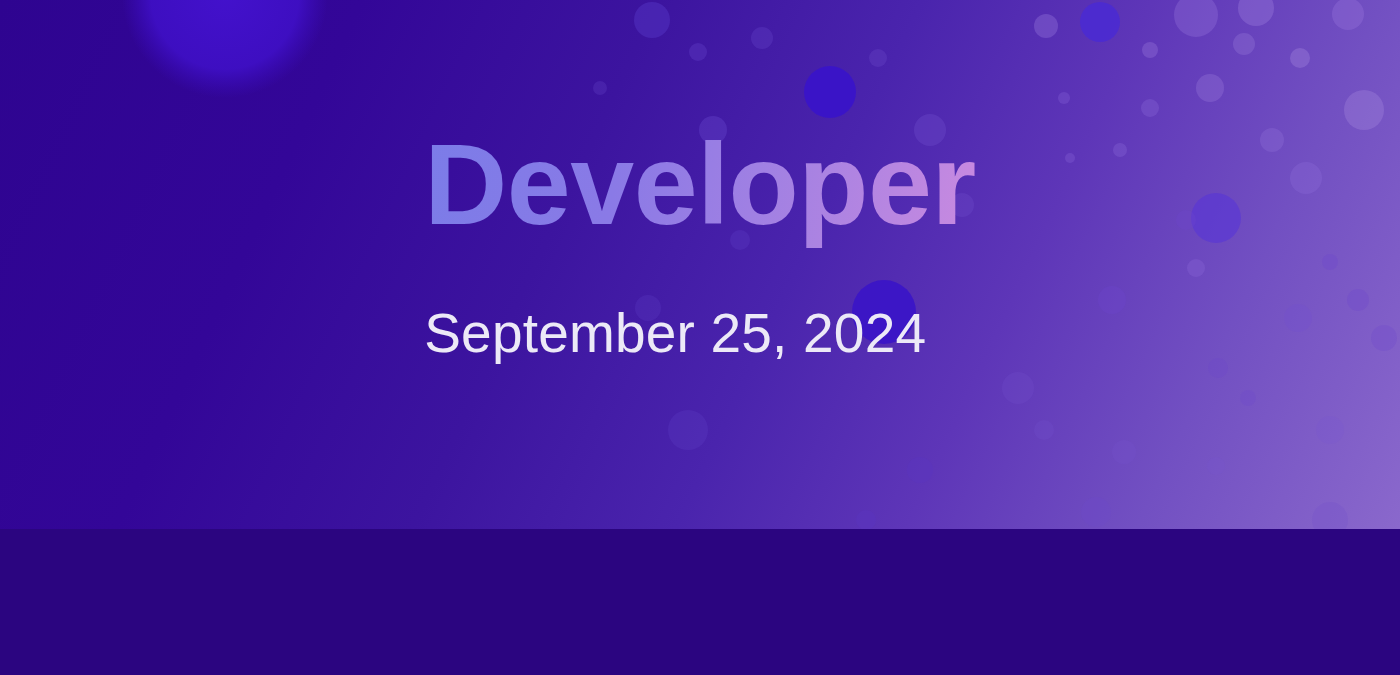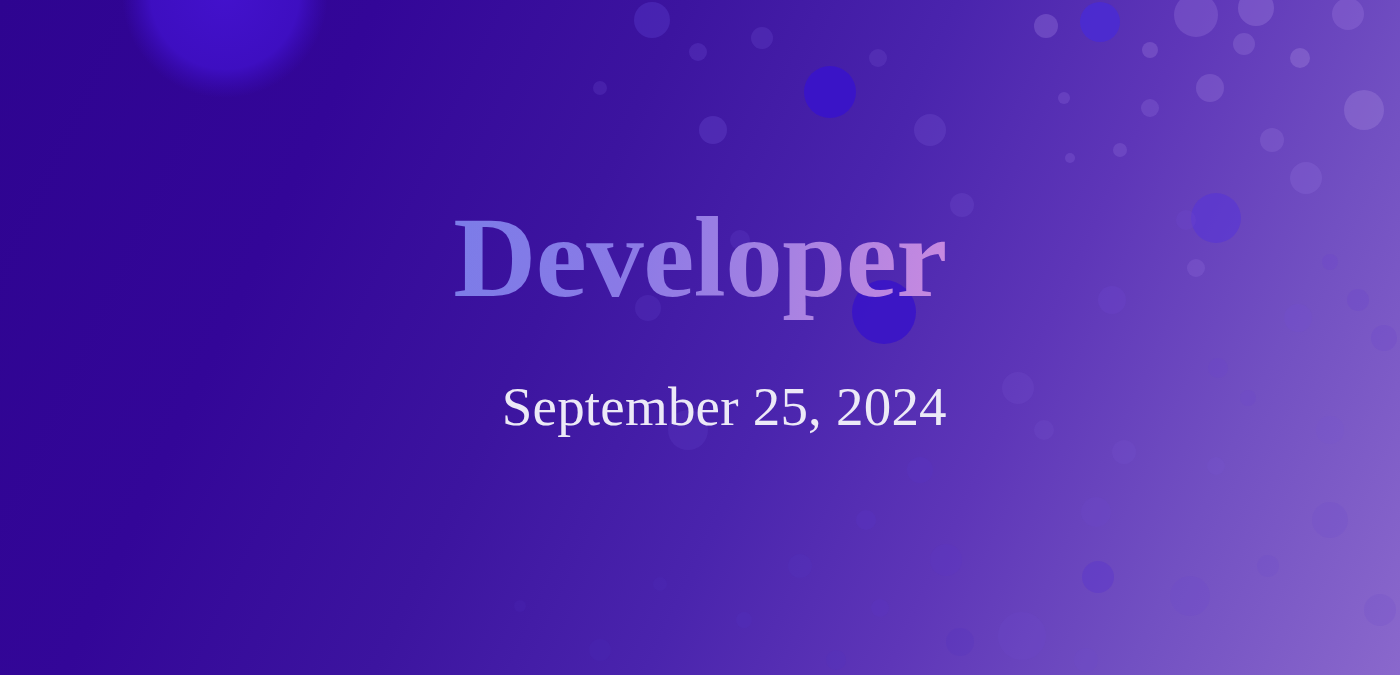--- a/index.html
+++ b/index.html
@@ -3,23 +3,23 @@
 <meta charset="utf-8">
 <style>
   html, body {
     margin: 0;
     padding: 0;
     background: #2b0580;
   }
   #banner {
     position: relative;
     width: 1400px;
-    height: 675px;
+    height: 529px;
     overflow: hidden;
-    font-family: Liberation Serif, serif;
+    font-family: Liberation Sans, sans-serif;
     background: linear-gradient(115deg,
         #2e0490 0%,
         #330698 22%,
         #3c149f 40%,
         #4a24ad 56%,
         #5e36b8 70%,
         #7250c2 84%,
         #8a68cc 100%);
   }
 
@@ -64,21 +64,21 @@
   #headline-line-2 {
     background-image: linear-gradient(100deg, #6d7ef0 0%, #8a82ea 30%, #ab86e4 58%, #cc91e3 80%, #e89cdf 100%);
   }
 
   #event-date {
     margin: 52px 0 0 0;
     font-size: 55px;
     font-weight: normal;
     letter-spacing: 0.2px;
     color: #ece9f7;
-    text-align: right;
+    text-align: left;
     white-space: nowrap;
   }
 
   
   #text-stack { transform: translateY(-22px); }
 </style>
 </head>
 <body>
 
 <div id="banner">

